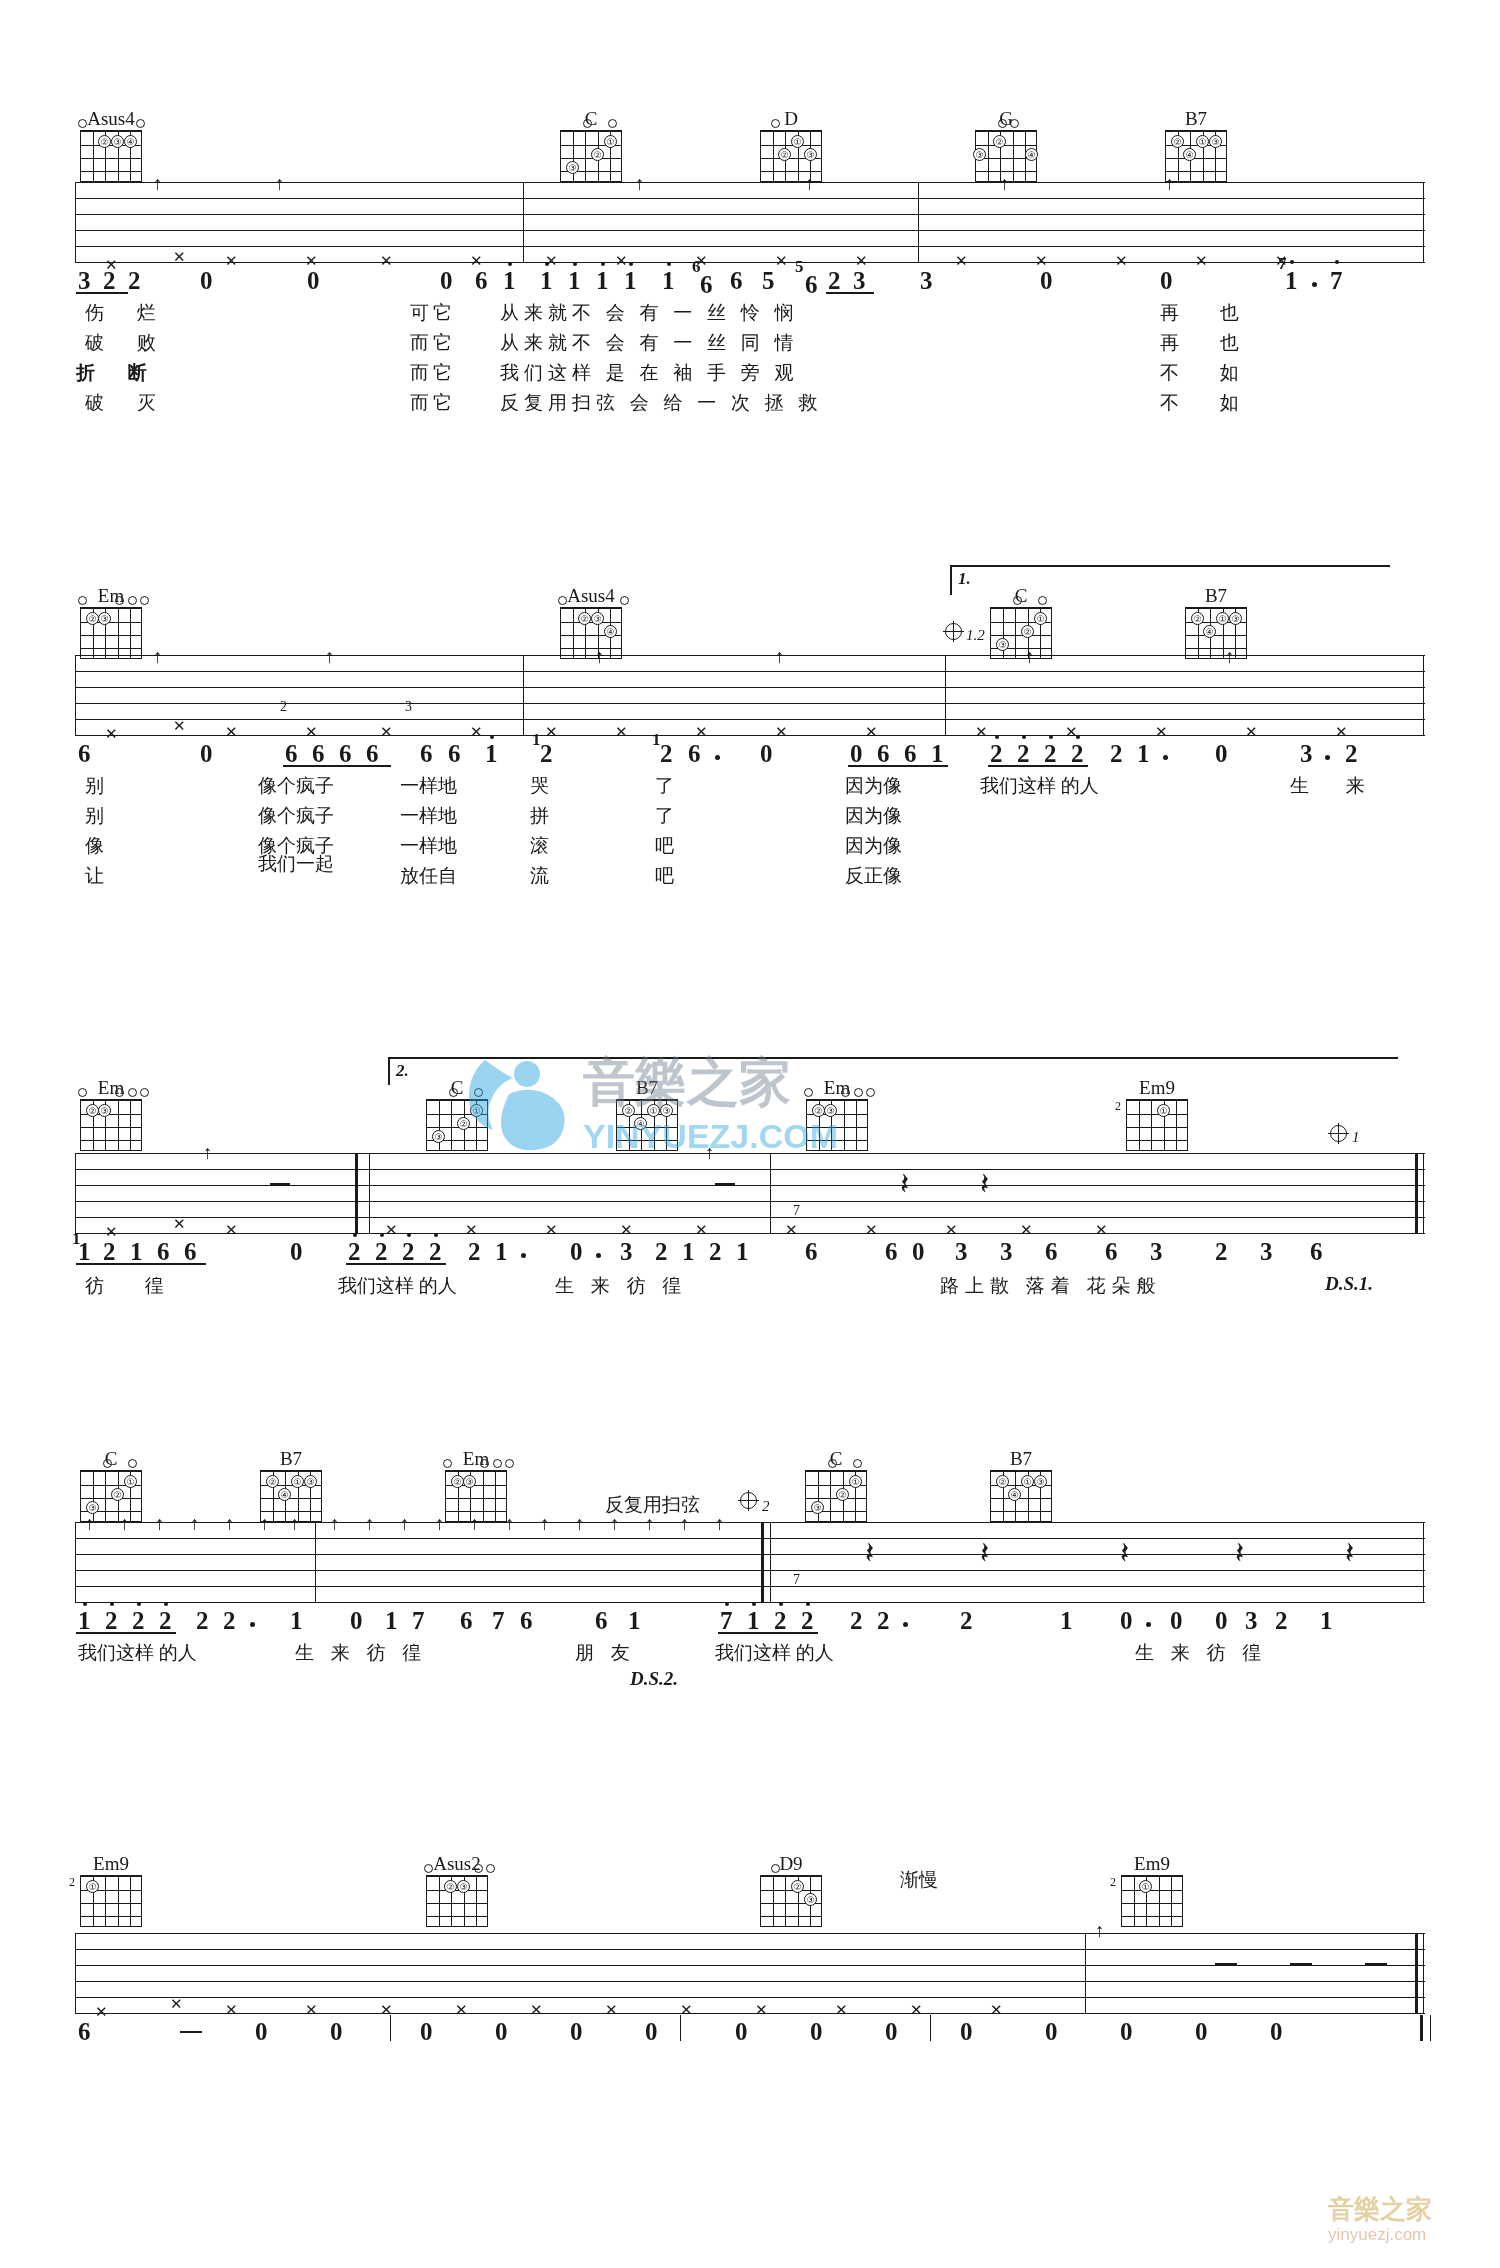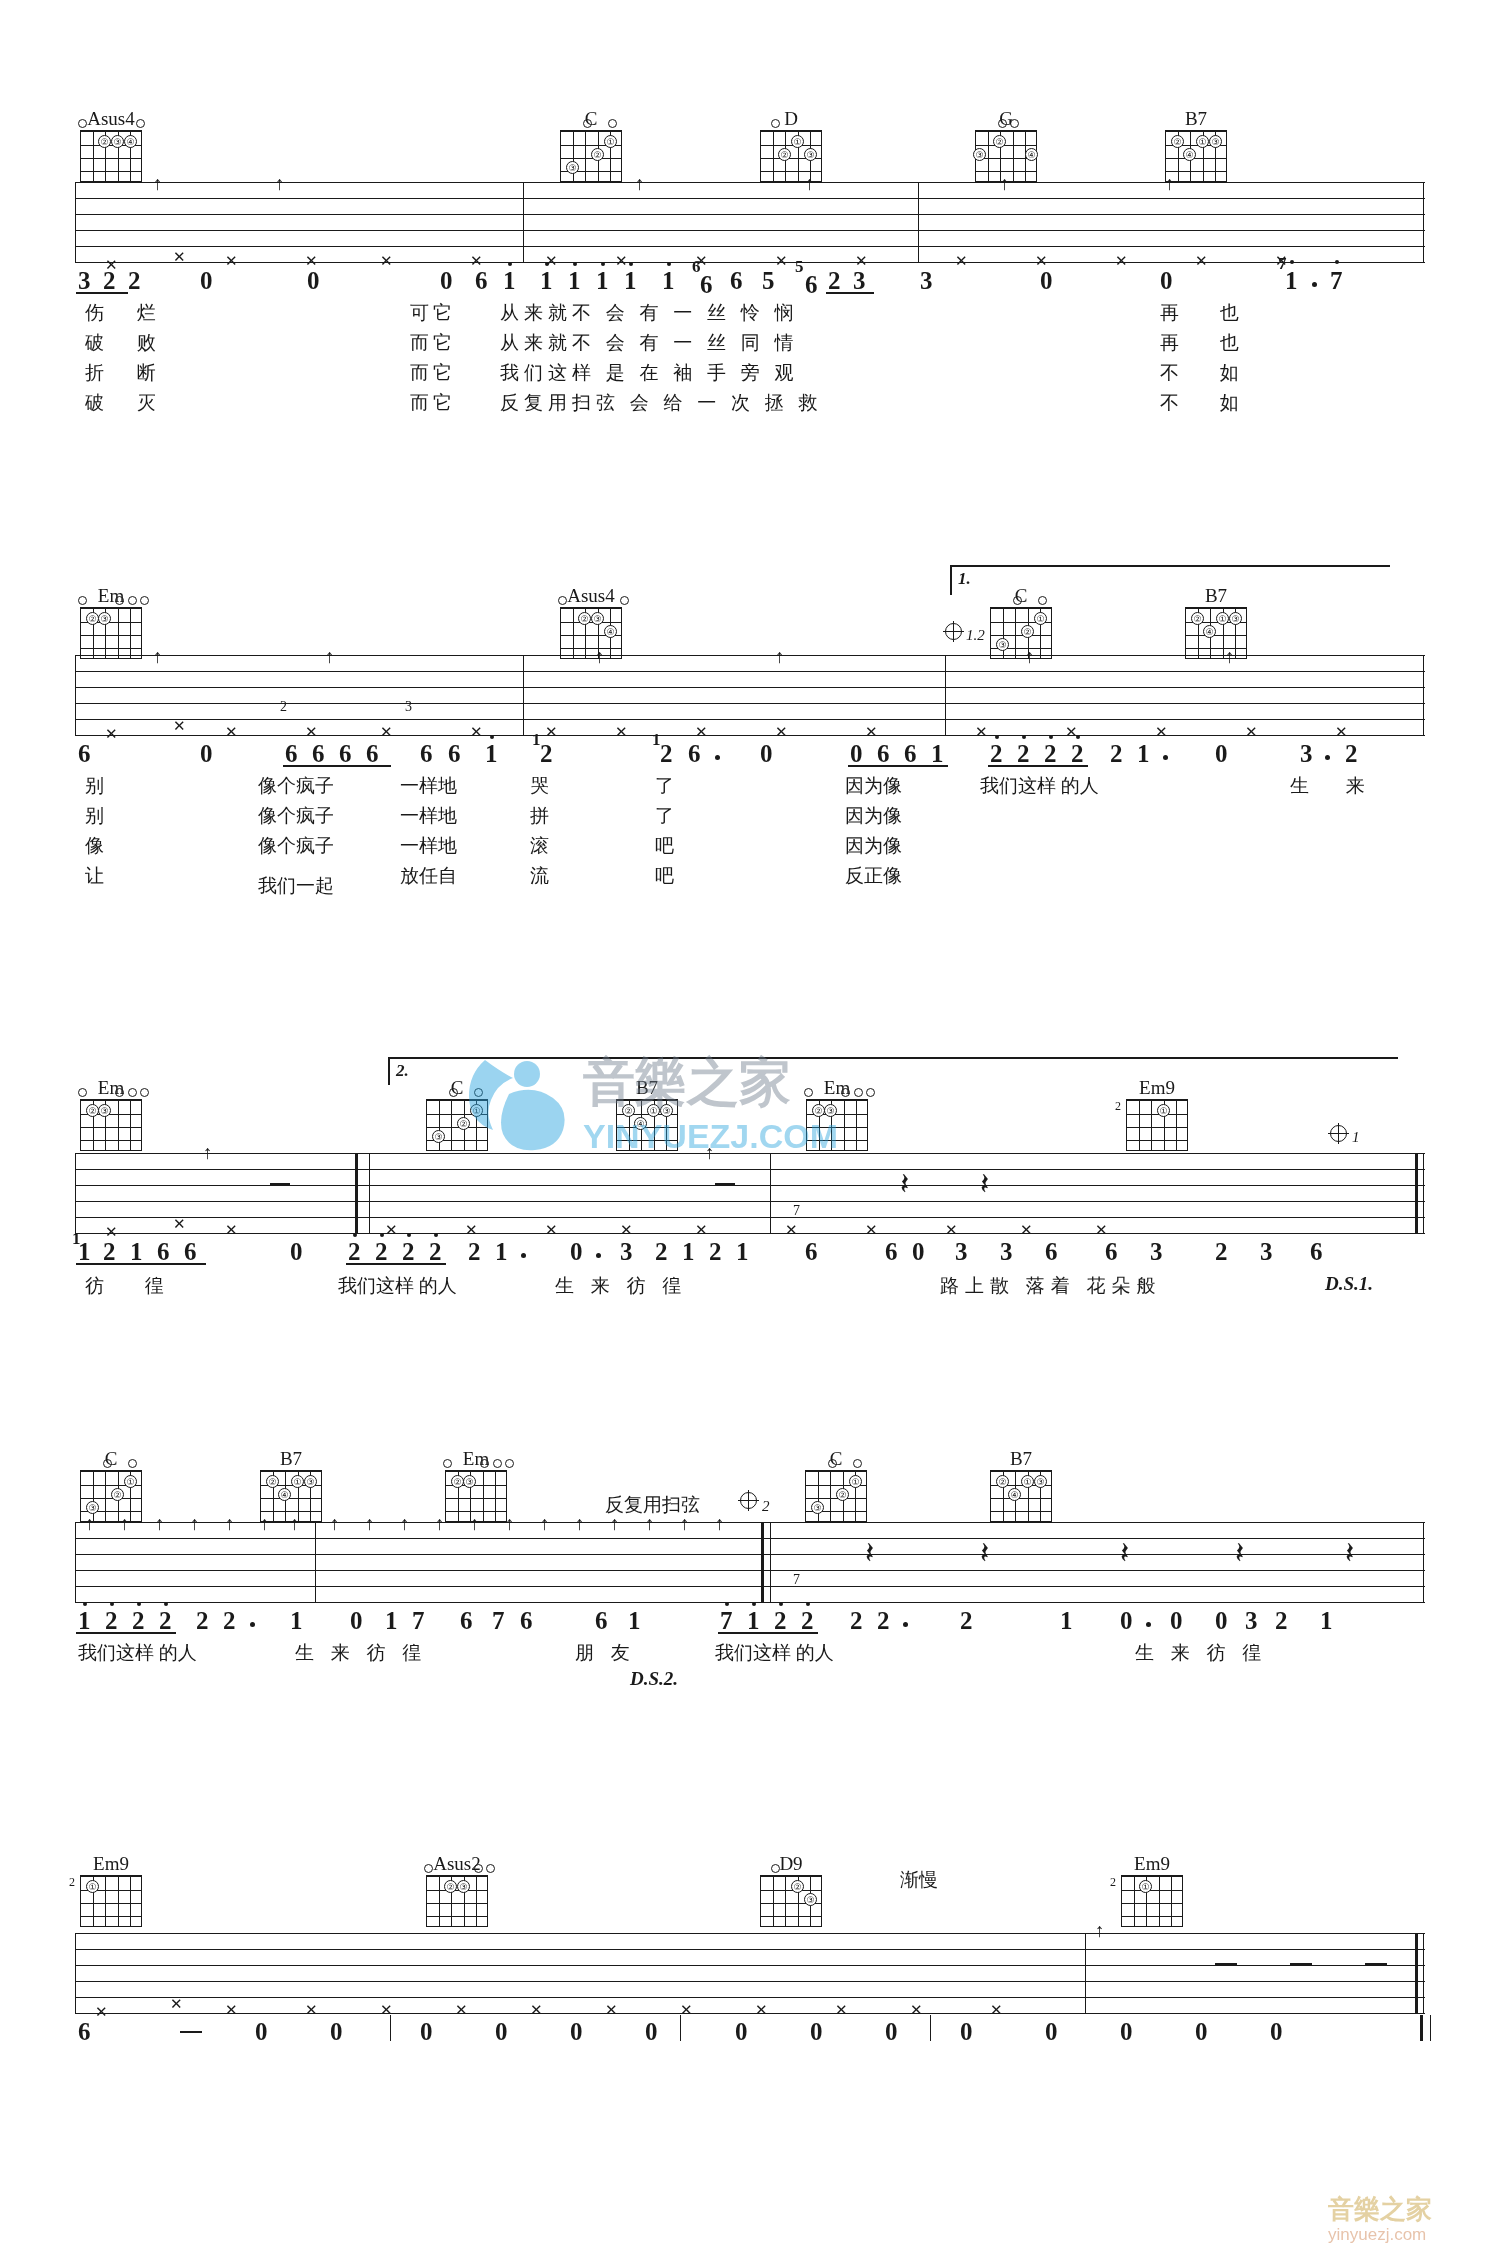--- a/index.html
+++ b/index.html
@@ -261,21 +261,21 @@
     <div class="lyr" style="left:85px; top:200px; letter-spacing:14px;">伤 烂</div>
     <div class="lyr" style="left:410px; top:200px; letter-spacing:4px;font-family:Liberation Serif, serif;">可它</div>
     <div class="lyr" style="left:500px; top:200px; letter-spacing:5px;">从来就不 会 有 一 丝 怜 悯</div>
     <div class="lyr" style="left:1160px; top:200px; letter-spacing:18px;">再 也</div>
 
     <div class="lyr" style="left:85px; top:230px; letter-spacing:14px;">破 败</div>
     <div class="lyr" style="left:410px; top:230px; letter-spacing:4px;">而它</div>
     <div class="lyr" style="left:500px; top:230px; letter-spacing:5px;">从来就不 会 有 一 丝 同 情</div>
     <div class="lyr" style="left:1160px; top:230px; letter-spacing:18px;">再 也</div>
 
-    <div class="lyr" style="left:85px; top:260px; letter-spacing:14px;">折 断</div>
+    <div class="lyr" style="left:76px; top:260px; letter-spacing:14px;font-weight:bold;">折 断</div>
     <div class="lyr" style="left:410px; top:260px; letter-spacing:4px;">而它</div>
     <div class="lyr" style="left:500px; top:260px; letter-spacing:5px;">我们这样 是 在 袖 手 旁 观</div>
     <div class="lyr" style="left:1160px; top:260px; letter-spacing:18px;">不 如</div>
 
     <div class="lyr" style="left:85px; top:290px; letter-spacing:14px;">破 灭</div>
     <div class="lyr" style="left:410px; top:290px; letter-spacing:4px;">而它</div>
     <div class="lyr" style="left:500px; top:290px; letter-spacing:5px;">反复用扫弦 会 给 一 次 拯 救</div>
     <div class="lyr" style="left:1160px; top:290px; letter-spacing:18px;">不 如</div>
   </div>
 
@@ -454,21 +454,21 @@
     <div class="lyr" style="left:845px; top:258px;">因为像</div>
 
     <div class="lyr" style="left:85px; top:288px;">像</div>
     <div class="lyr" style="left:258px; top:288px;">像个疯子</div>
     <div class="lyr" style="left:400px; top:288px;">一样地</div>
     <div class="lyr" style="left:530px; top:288px;">滚</div>
     <div class="lyr" style="left:655px; top:288px;">吧</div>
     <div class="lyr" style="left:845px; top:288px;">因为像</div>
 
     <div class="lyr" style="left:85px; top:318px;">让</div>
-    <div class="lyr" style="left:258px; top:328px;">我们一起</div>
+    <div class="lyr" style="left:258px; top:306px;">我们一起</div>
     <div class="lyr" style="left:400px; top:318px;">放任自</div>
     <div class="lyr" style="left:530px; top:318px;">流</div>
     <div class="lyr" style="left:655px; top:318px;">吧</div>
     <div class="lyr" style="left:845px; top:318px;">反正像</div>
   </div>
 
   <div class="system" style="top:1035px;">
 
     <div class="rptbracket" style="left:388px; top:22px; width:1010px; height:28px;"></div>
     <div class="rptlabel" style="left:396px; top:26px;">2.</div>

